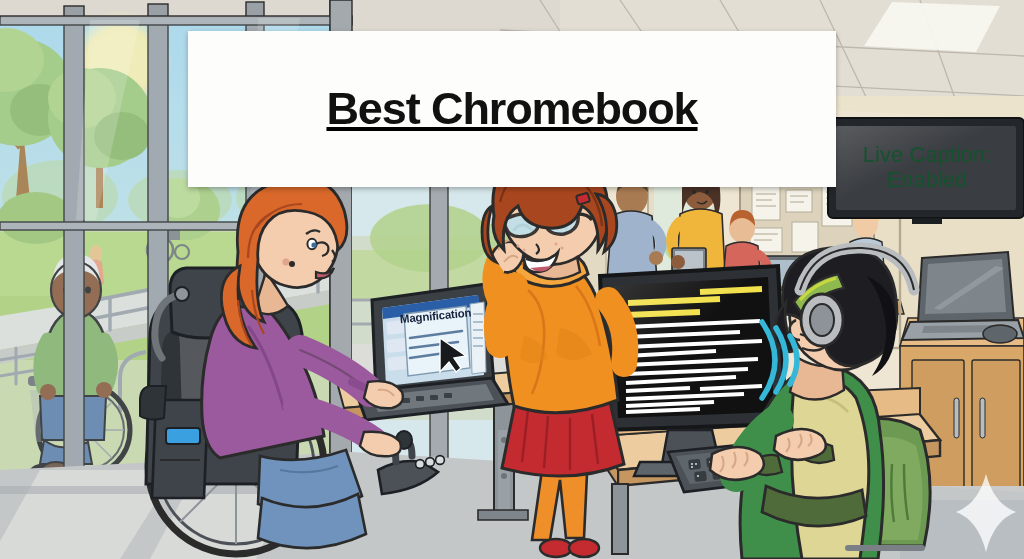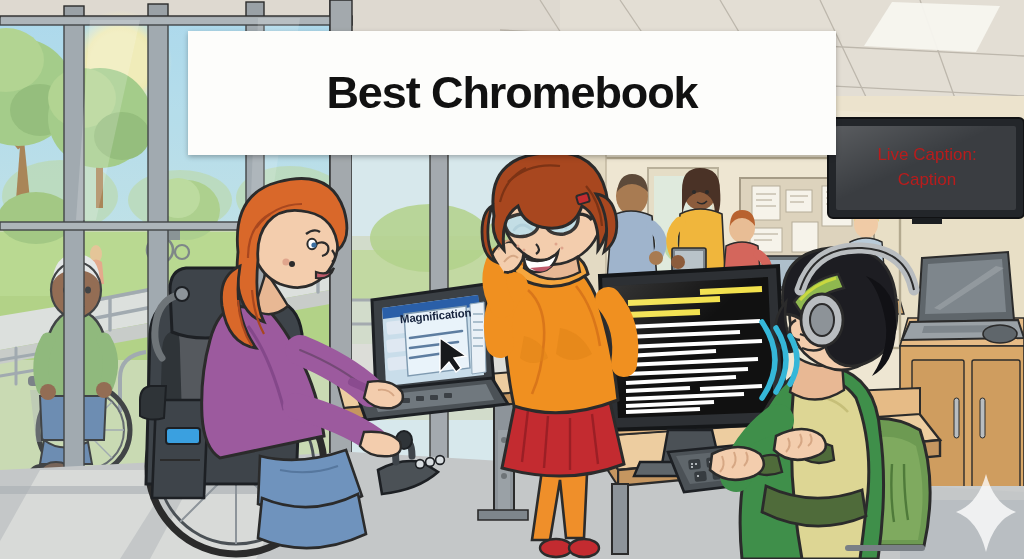--- a/index.html
+++ b/index.html
@@ -4,40 +4,41 @@
 <style>
   html,body{margin:0;padding:0;background:#1a1a1a;}
   #stage{position:relative;width:1024px;height:559px;overflow:hidden;
          font-family:"Liberation Sans",sans-serif;background:#e9e6e0;}
   #stage *{box-sizing:border-box;}
   svg{display:block;}
   #artboard{position:absolute;inset:0;width:1024px;height:559px;}
 
   
   #title-banner{
-    position:absolute;left:188px;top:31px;width:648px;height:124px;
+    position:absolute;left:188px;top:31px;width:648px;height:156px;
     background:#fdfdfb;display:flex;flex-direction:column;
     align-items:center;justify-content:center;
     box-shadow:0 2px 5px rgba(0,0,0,.28);
     z-index:40;
+    text-decoration:underline;
   }
   #title-banner .tl{
     color:#111;font-weight:700;letter-spacing:-1.1px;
     font-size:45px;line-height:56px;white-space:nowrap;
     font-family:"Liberation Sans",sans-serif;
   }
   #title-banner .tl2{font-size:46px;}
 
   
   #tv-caption{
     position:absolute;left:841px;top:136px;width:172px;height:62px;
     display:flex;flex-direction:column;align-items:center;justify-content:center;
     z-index:30;pointer-events:none;
   }
-  #tv-caption span{color:#b91c1c;font-size:17px;line-height:25px;white-space:nowrap;}
+  #tv-caption span{color:#14532d;font-size:22px;line-height:25px;white-space:nowrap;}
 
   
   #laptop-word{
     position:absolute;left:400px;top:310px;width:68px;height:16px;z-index:30;
     color:#16233d;font-size:11.5px;font-weight:700;
     transform:rotate(-5.5deg);letter-spacing:-.2px;white-space:nowrap;
   }
 </style>
 </head>
 <body>
@@ -691,18 +692,18 @@
     <path d="M848 548 h74" stroke="#7a8086" stroke-width="6" stroke-linecap="round"></path>
 
   </svg>
 
   <div id="title-banner">
     <div class="tl">Best Chromebook</div>
   </div>
 
   <div id="tv-caption">
     <span>Live Caption:</span>
-    <span>Caption</span>
+    <span>Enabled</span>
   </div>
 
   <div id="laptop-word">Magnification</div>
 
 </div>
 
 </body></html>

